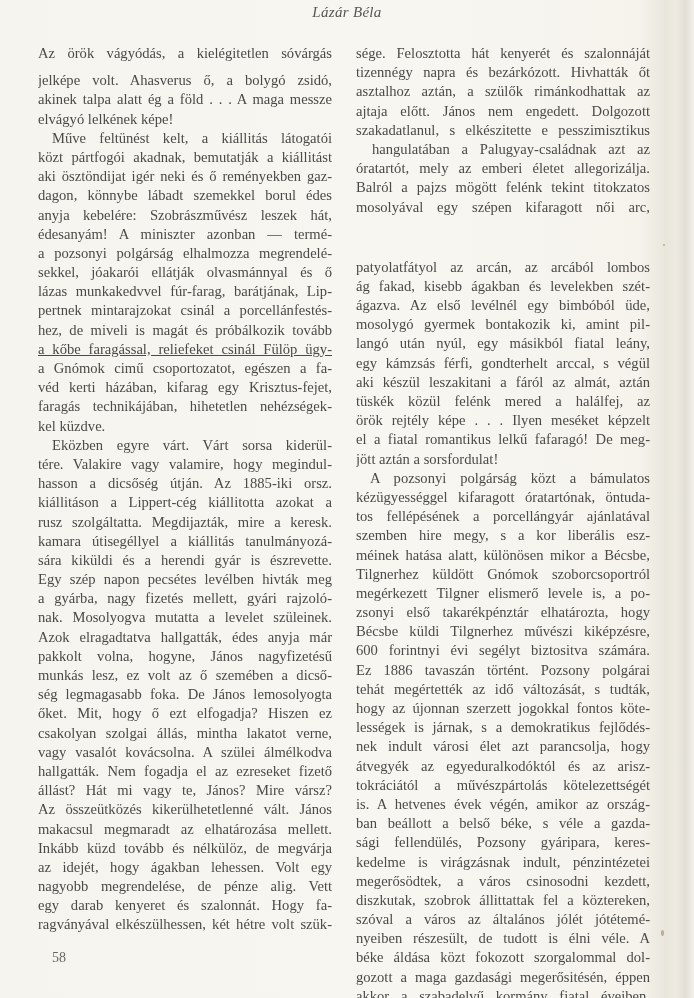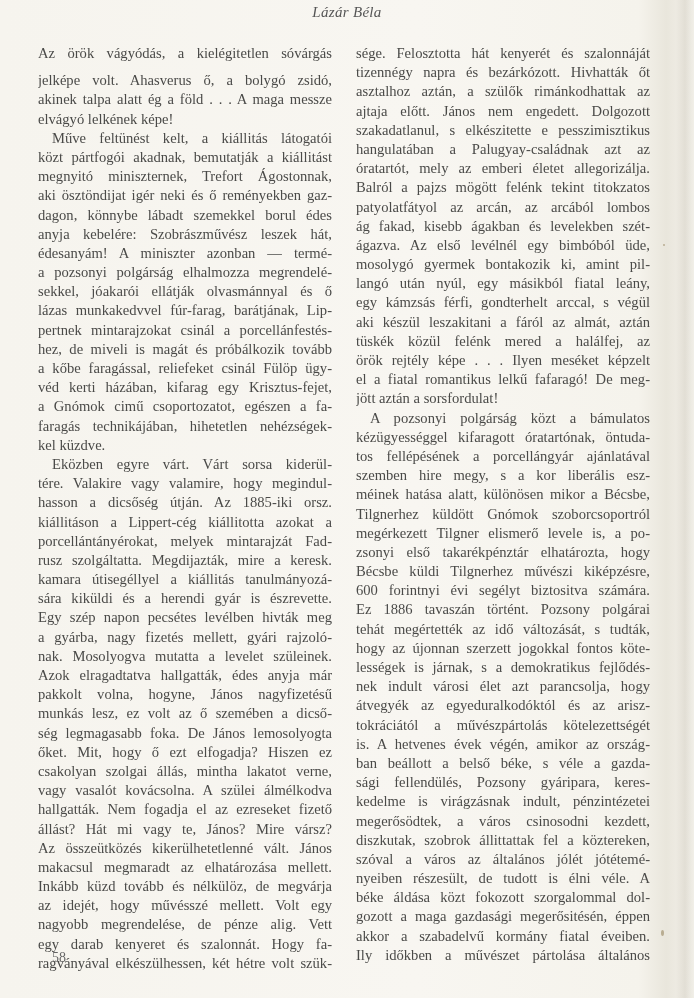--- a/index.html
+++ b/index.html
@@ -49,73 +49,72 @@
 
   <div class="running-head">Lázár Béla</div>
 
   <div class="col col-left" id="col-left">
       <span class="line" style="white-space: normal; text-align-last: justify;">Az örök vágyódás, a kielégitetlen sóvárgás</span>
       <span class="line" style="white-space: normal; text-align-last: justify; margin-top: 8px;">jelképe volt. Ahasverus ő, a bolygó zsidó,</span>
       <span class="line" style="white-space: normal; text-align-last: justify;">akinek talpa alatt ég a föld . . . A maga messze</span>
       <span class="line last">elvágyó lelkének képe!</span>
       <span class="line indent" style="white-space: normal; text-align-last: justify;">Műve feltünést kelt, a kiállitás látogatói</span>
       <span class="line" style="white-space: normal; text-align-last: justify;">közt pártfogói akadnak, bemutatják a kiállitást</span>
-      <span class="line" style="white-space: normal; text-align-last: justify;">megnyitó miniszternek, Trefort Ágostonnak,</span>
       <span class="line" style="white-space: normal; text-align-last: justify;">aki ösztöndijat igér neki és ő reményekben gaz-</span>
       <span class="line" style="white-space: normal; text-align-last: justify;">dagon, könnybe lábadt szemekkel borul édes</span>
       <span class="line" style="white-space: normal; text-align-last: justify;">anyja kebelére: Szobrászművész leszek hát,</span>
       <span class="line" style="white-space: normal; text-align-last: justify;">édesanyám! A miniszter azonban — termé-</span>
       <span class="line" style="white-space: normal; text-align-last: justify;">a pozsonyi polgárság elhalmozza megrendelé-</span>
       <span class="line" style="white-space: normal; text-align-last: justify;">sekkel, jóakarói ellátják olvasmánnyal és ő</span>
       <span class="line" style="white-space: normal; text-align-last: justify;">lázas munkakedvvel fúr-farag, barátjának, Lip-</span>
       <span class="line" style="white-space: normal; text-align-last: justify;">pertnek mintarajzokat csinál a porcellánfestés-</span>
       <span class="line" style="white-space: normal; text-align-last: justify;">hez, de miveli is magát és próbálkozik tovább</span>
-      <span class="line" style="white-space: normal; text-align-last: justify;">a kőbe faragással, reliefeket csinál Fülöp ügy-</span>
+      <span class="line" style="white-space: normal; text-align-last: justify; text-decoration: underline;">a kőbe faragással, reliefeket csinál Fülöp ügy-</span>
+      <span class="line" style="white-space: normal; text-align-last: justify;">a Gnómok cimű csoportozatot, egészen a fa-</span>
       <span class="line" style="white-space: normal; text-align-last: justify;">véd kerti házában, kifarag egy Krisztus-fejet,</span>
-      <span class="line" style="white-space: normal; text-align-last: justify;">a Gnómok cimű csoportozatot, egészen a fa-</span>
       <span class="line" style="white-space: normal; text-align-last: justify;">faragás technikájában, hihetetlen nehézségek-</span>
       <span class="line last">kel küzdve.</span>
       <span class="line indent" style="white-space: normal; text-align-last: justify;">Eközben egyre várt. Várt sorsa kiderül-</span>
       <span class="line" style="white-space: normal; text-align-last: justify;">tére. Valakire vagy valamire, hogy megindul-</span>
       <span class="line" style="white-space: normal; text-align-last: justify;">hasson a dicsőség útján. Az 1885-iki orsz.</span>
       <span class="line" style="white-space: normal; text-align-last: justify;">kiállitáson a Lippert-cég kiállitotta azokat a</span>
-      <span class="line" style="white-space: normal; text-align-last: justify;">porcellántányérokat, melyek mintarajzát Fad-</span>
       <span class="line" style="white-space: normal; text-align-last: justify;">rusz szolgáltatta. Megdijazták, mire a keresk.</span>
       <span class="line" style="white-space: normal; text-align-last: justify;">kamara útisegéllyel a kiállitás tanulmányozá-</span>
       <span class="line" style="white-space: normal; text-align-last: justify;">sára kiküldi és a herendi gyár is észrevette.</span>
       <span class="line" style="white-space: normal; text-align-last: justify;">Egy szép napon pecsétes levélben hivták meg</span>
       <span class="line" style="white-space: normal; text-align-last: justify;">a gyárba, nagy fizetés mellett, gyári rajzoló-</span>
       <span class="line" style="white-space: normal; text-align-last: justify;">nak. Mosolyogva mutatta a levelet szüleinek.</span>
       <span class="line" style="white-space: normal; text-align-last: justify;">Azok elragadtatva hallgatták, édes anyja már</span>
       <span class="line" style="white-space: normal; text-align-last: justify;">pakkolt volna, hogyne, János nagyfizetésű</span>
       <span class="line" style="white-space: normal; text-align-last: justify;">munkás lesz, ez volt az ő szemében a dicső-</span>
       <span class="line" style="white-space: normal; text-align-last: justify;">ség legmagasabb foka. De János lemosolyogta</span>
       <span class="line" style="white-space: normal; text-align-last: justify;">őket. Mit, hogy ő ezt elfogadja? Hiszen ez</span>
       <span class="line" style="white-space: normal; text-align-last: justify;">csakolyan szolgai állás, mintha lakatot verne,</span>
       <span class="line" style="white-space: normal; text-align-last: justify;">vagy vasalót kovácsolna. A szülei álmélkodva</span>
       <span class="line" style="white-space: normal; text-align-last: justify;">hallgatták. Nem fogadja el az ezreseket fizető</span>
       <span class="line" style="white-space: normal; text-align-last: justify;">állást? Hát mi vagy te, János? Mire vársz?</span>
       <span class="line" style="white-space: normal; text-align-last: justify;">Az összeütközés kikerülhetetlenné vált. János</span>
       <span class="line" style="white-space: normal; text-align-last: justify;">makacsul megmaradt az elhatározása mellett.</span>
       <span class="line" style="white-space: normal; text-align-last: justify;">Inkább küzd tovább és nélkülöz, de megvárja</span>
-      <span class="line" style="white-space: normal; text-align-last: justify;">az idejét, hogy művésszé mellett. Volt egy</span>
+      <span class="line" style="white-space: normal; text-align-last: justify;">az idejét, hogy ágakban lehessen. Volt egy</span>
       <span class="line" style="white-space: normal; text-align-last: justify;">nagyobb megrendelése, de pénze alig. Vett</span>
       <span class="line" style="white-space: normal; text-align-last: justify;">egy darab kenyeret és szalonnát. Hogy fa-</span>
       <span class="line" style="white-space: normal; text-align-last: justify;">ragványával elkészülhessen, két hétre volt szük-</span>
     </div>
   <div class="col col-right" id="col-right">
       <span class="line" style="white-space: normal; text-align-last: justify;">sége. Felosztotta hát kenyerét és szalonnáját</span>
       <span class="line" style="white-space: normal; text-align-last: justify;">tizennégy napra és bezárkózott. Hivhatták őt</span>
       <span class="line" style="white-space: normal; text-align-last: justify;">asztalhoz aztán, a szülők rimánkodhattak az</span>
       <span class="line" style="white-space: normal; text-align-last: justify;">ajtaja előtt. János nem engedett. Dolgozott</span>
       <span class="line" style="white-space: normal; text-align-last: justify;">szakadatlanul, s elkészitette e pesszimisztikus</span>
-      <span class="line" style="white-space: normal; text-align-last: justify;">hangulatában a Palugyay-családnak azt az</span>
+      <span class="line" style="white-space: normal; text-align-last: justify; margin-left: 16px;">hangulatában a Palugyay-családnak azt az</span>
       <span class="line" style="white-space: normal; text-align-last: justify;">óratartót, mely az emberi életet allegorizálja.</span>
       <span class="line" style="white-space: normal; text-align-last: justify;">Balról a pajzs mögött felénk tekint titokzatos</span>
-      <span class="line" style="white-space: normal; text-align-last: justify;">patyolatfátyol az arcán, az arcából lombos</span>
+      <span class="line" style="white-space: normal; text-align-last: justify;">mosolyával egy szépen kifaragott női arc,</span>
+      <span class="line" style="white-space: normal; text-align-last: justify; margin-top: 41px;">patyolatfátyol az arcán, az arcából lombos</span>
       <span class="line" style="white-space: normal; text-align-last: justify;">ág fakad, kisebb ágakban és levelekben szét-</span>
       <span class="line" style="white-space: normal; text-align-last: justify;">ágazva. Az első levélnél egy bimbóból üde,</span>
       <span class="line" style="white-space: normal; text-align-last: justify;">mosolygó gyermek bontakozik ki, amint pil-</span>
       <span class="line" style="white-space: normal; text-align-last: justify;">langó után nyúl, egy másikból fiatal leány,</span>
       <span class="line" style="white-space: normal; text-align-last: justify;">egy kámzsás férfi, gondterhelt arccal, s végül</span>
       <span class="line" style="white-space: normal; text-align-last: justify;">aki készül leszakitani a fáról az almát, aztán</span>
       <span class="line" style="white-space: normal; text-align-last: justify;">tüskék közül felénk mered a halálfej, az</span>
       <span class="line" style="white-space: normal; text-align-last: justify;">örök rejtély képe . . . Ilyen meséket képzelt</span>
       <span class="line" style="white-space: normal; text-align-last: justify;">el a fiatal romantikus lelkű fafaragó! De meg-</span>
       <span class="line last">jött aztán a sorsfordulat!</span>

